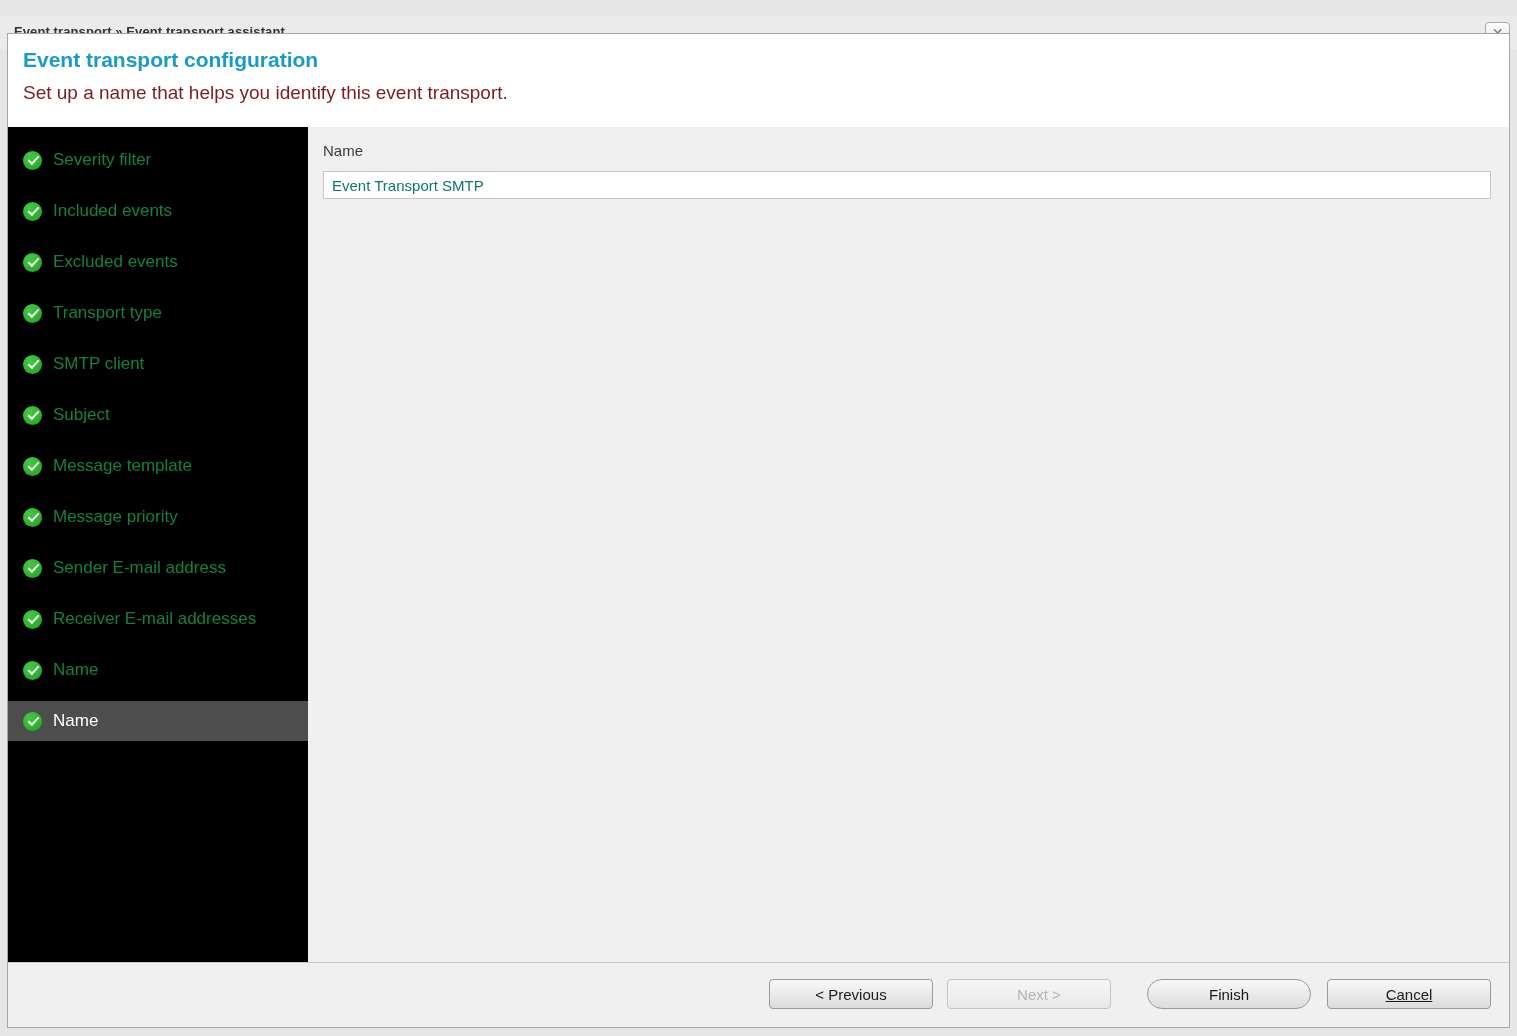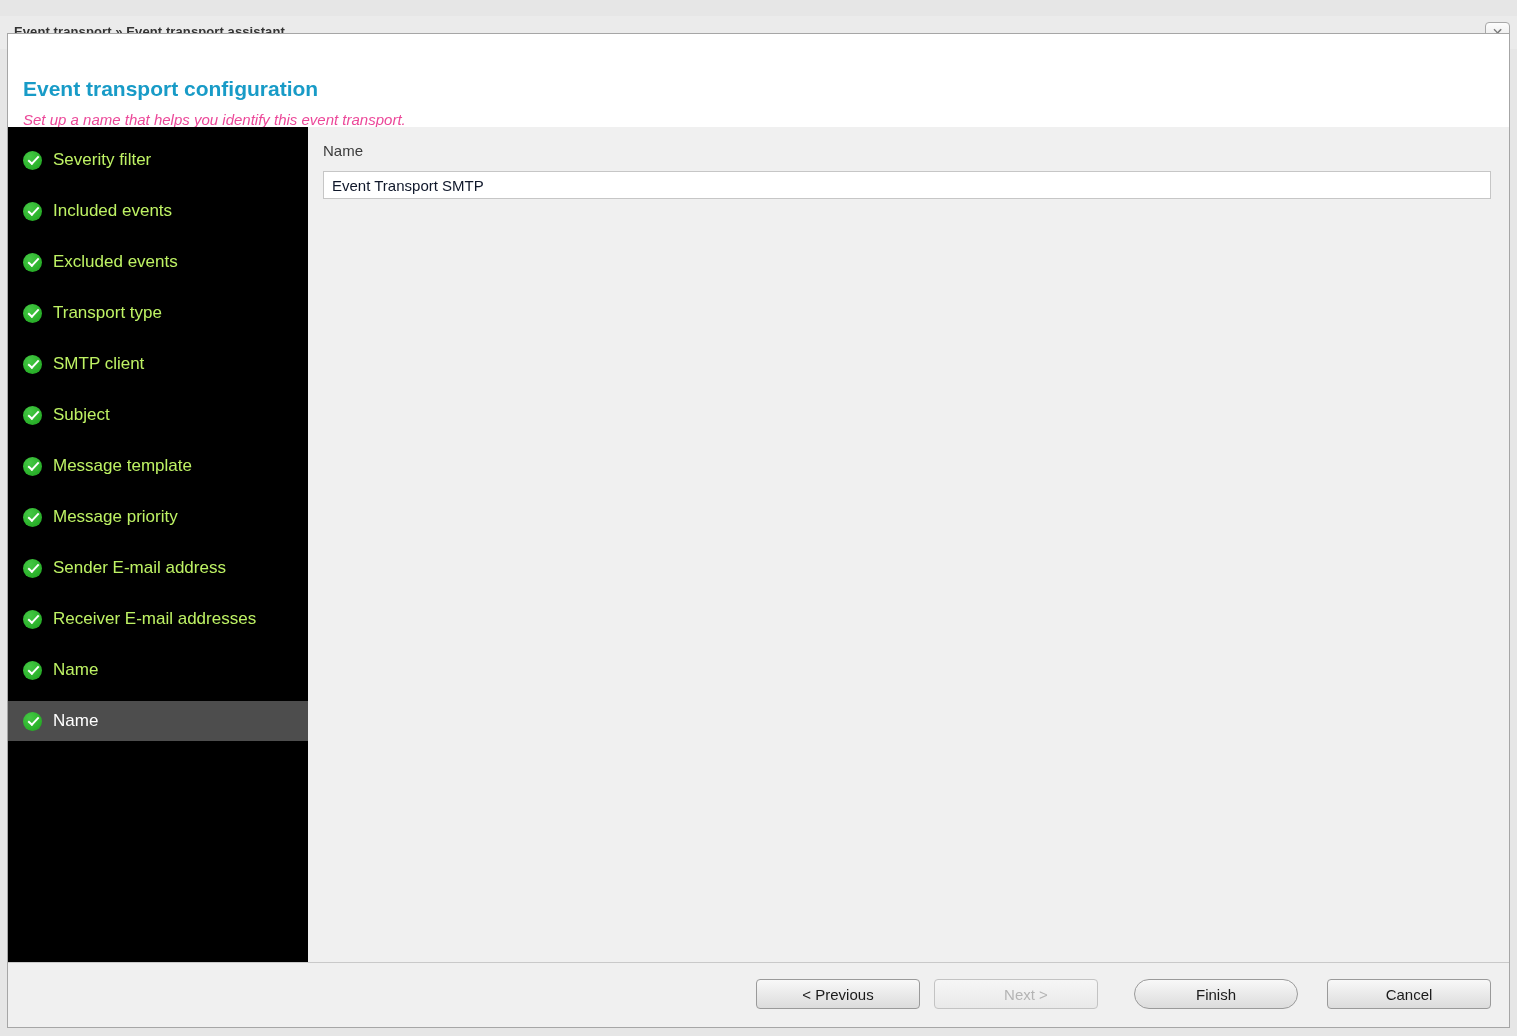--- a/index.html
+++ b/index.html
@@ -40,39 +40,38 @@
   }
 
   .panel-header {
     background: #ffffff;
     height: 93px; flex: 0 0 auto;
     padding: 14px 15px 0 15px;
   }
   .panel-header h1 {
     font-size: 21px; font-weight: bold; color: #189bc7;
     margin-bottom: 10px;
-    margin-top: 29px;
   }
   .panel-header .subtitle {
-    font-size: 15px; color: #ec4899; font-style: italic;
+    font-size: 19px; color: #7f1d1d;
   }
 
   
   .panel-body { flex: 1 1 auto; display: flex; min-height: 0; }
 
   .sidebar {
     flex: 0 0 300px; width: 300px;
     background: #000000;
     padding-top: 13px;
   }
   .step {
     height: 40px; margin-bottom: 11px;
     display: flex; align-items: center;
     padding-left: 15px;
-    font-size: 17px; color: #bef264;
+    font-size: 17px; color: #15803d;
     cursor: pointer;
   }
   .step.active { background: #4d4d4d; color: #ffffff; }
   .check-icon {
     flex: 0 0 19px; width: 19px; height: 19px;
     border-radius: 50%;
     background: radial-gradient(circle at 35% 30%, #45c845 0%, #2eb52e 55%, #1f9e1f 100%);
     margin-right: 11px;
     position: relative;
   }
@@ -92,21 +91,21 @@
   }
   .field-label { font-size: 15px; color: #3c3c3c; }
   .field-input {
     display: block;
     margin-top: 12px;
     width: 100%; height: 28px;
     border: 1px solid #c6c6c6; border-radius: 0;
     background: #ffffff;
     padding: 8px 8px;
     font-family: "Liberation Sans", sans-serif;
-    font-size: 15px; color: #0f172a;
+    font-size: 15px; color: #0f766e;
     outline: none;
   }
 
   
   .panel-footer {
     flex: 0 0 65px; height: 65px;
     background: #f0f0f0;
     border-top: 1px solid #c9c9c9;
     display: flex; justify-content: flex-end; align-items: flex-start;
     padding: 16px 18px 0 0;
@@ -121,21 +120,21 @@
   }
   .btn.disabled {
     color: #b4b4b4;
     border-color: #c3c3c3;
     background: linear-gradient(#f6f6f6, #e9e9e9);
     cursor: default;
     padding-left: 20px;
   }
   .btn-next   { margin-left: 14px; }
   .btn-finish { margin-left: 36px; border-radius: 15px; }
-  .btn-cancel { margin-left: 29px; }
+  .btn-cancel { margin-left: 16px; text-decoration: underline; }
 </style>
 </head>
 <body>
 
 <div class="titlebar">
   <span class="crumb">Event transport » Event transport assistant</span>
   <div class="close-btn">
     <span>✕</span>
   </div>
 </div>

